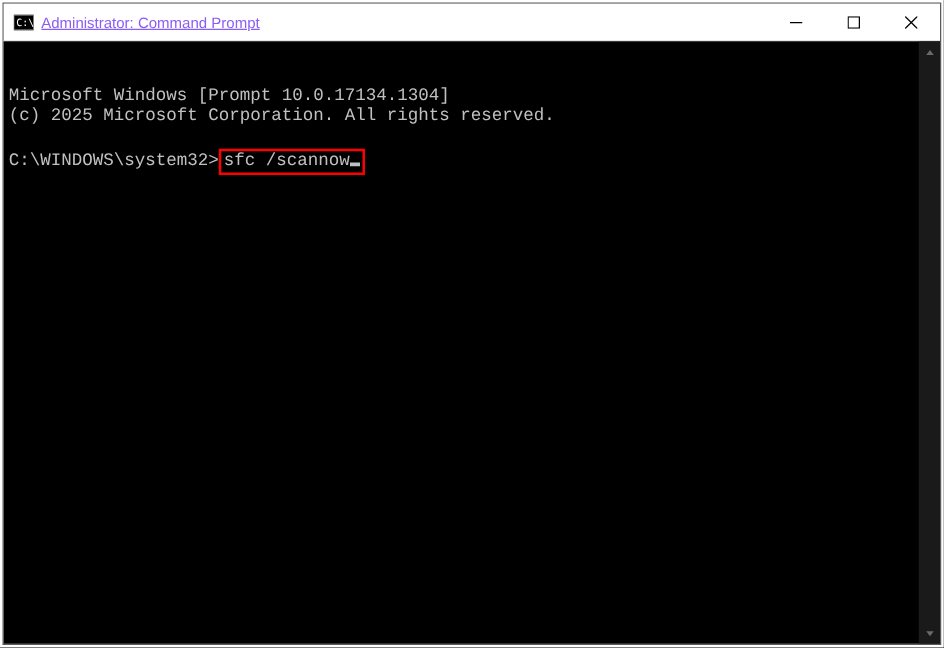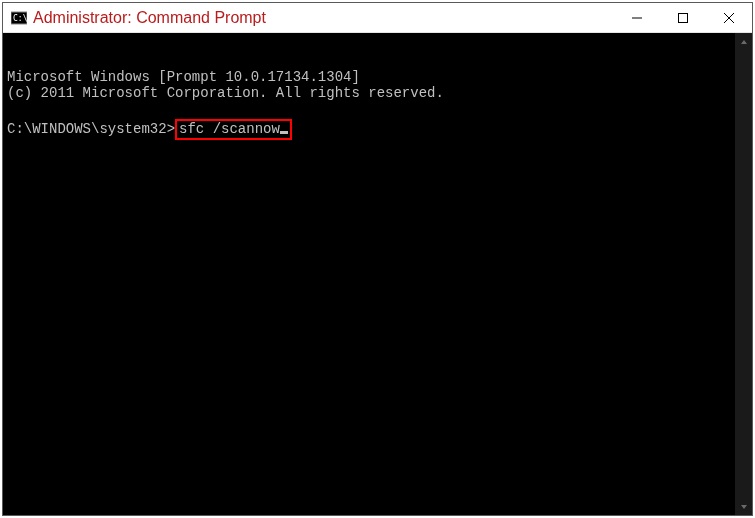--- a/index.html
+++ b/index.html
@@ -37,23 +37,24 @@
       margin-right: 6px;
       display: flex;
       align-items: center;
       justify-content: center;
     }
     .titlebar-icon svg {
       width: 16px;
       height: 16px;
     }
     .titlebar-title {
-      font-size: 16px;
-      color: #b91c1c;
+      font-size: 12px;
+      color: #8b5cf6;
       flex: 1;
+      text-decoration: underline;
     }
     .window-controls {
       display: flex;
       height: 100%;
     }
     .window-control {
       width: 46px;
       height: 100%;
       display: flex;
       align-items: center;
@@ -148,21 +149,21 @@
       <div class="window-control">
         <svg viewBox="0 0 10 10">
             <line x1="0" y1="0" x2="10" y2="10" stroke="#000" stroke-width="1"></line>
             <line x1="10" y1="0" x2="0" y2="10" stroke="#000" stroke-width="1"></line>
           </svg>
       </div>
     </div>
   </div>
   <div class="terminal-area">
     <div class="terminal-content"><span>Microsoft Windows [Prompt 10.0.17134.1304]</span>
-<span>(c) 2011 Microsoft Corporation. All rights reserved.</span>
+<span>(c) 2025 Microsoft Corporation. All rights reserved.</span>
 
 <span class="inline">C:\WINDOWS\system32&gt;</span><span class="highlight-box"><span>sfc /scannow</span><span class="cursor"></span></span></div>
     <div class="scrollbar">
       <div class="scroll-arrow">
         <svg viewBox="0 0 8 8">
             <path d="M4 2 L7 6 L1 6 Z" fill="#6a6a6a"></path>
           </svg>
       </div>
       <div class="scroll-track"></div>
       <div class="scroll-arrow">

